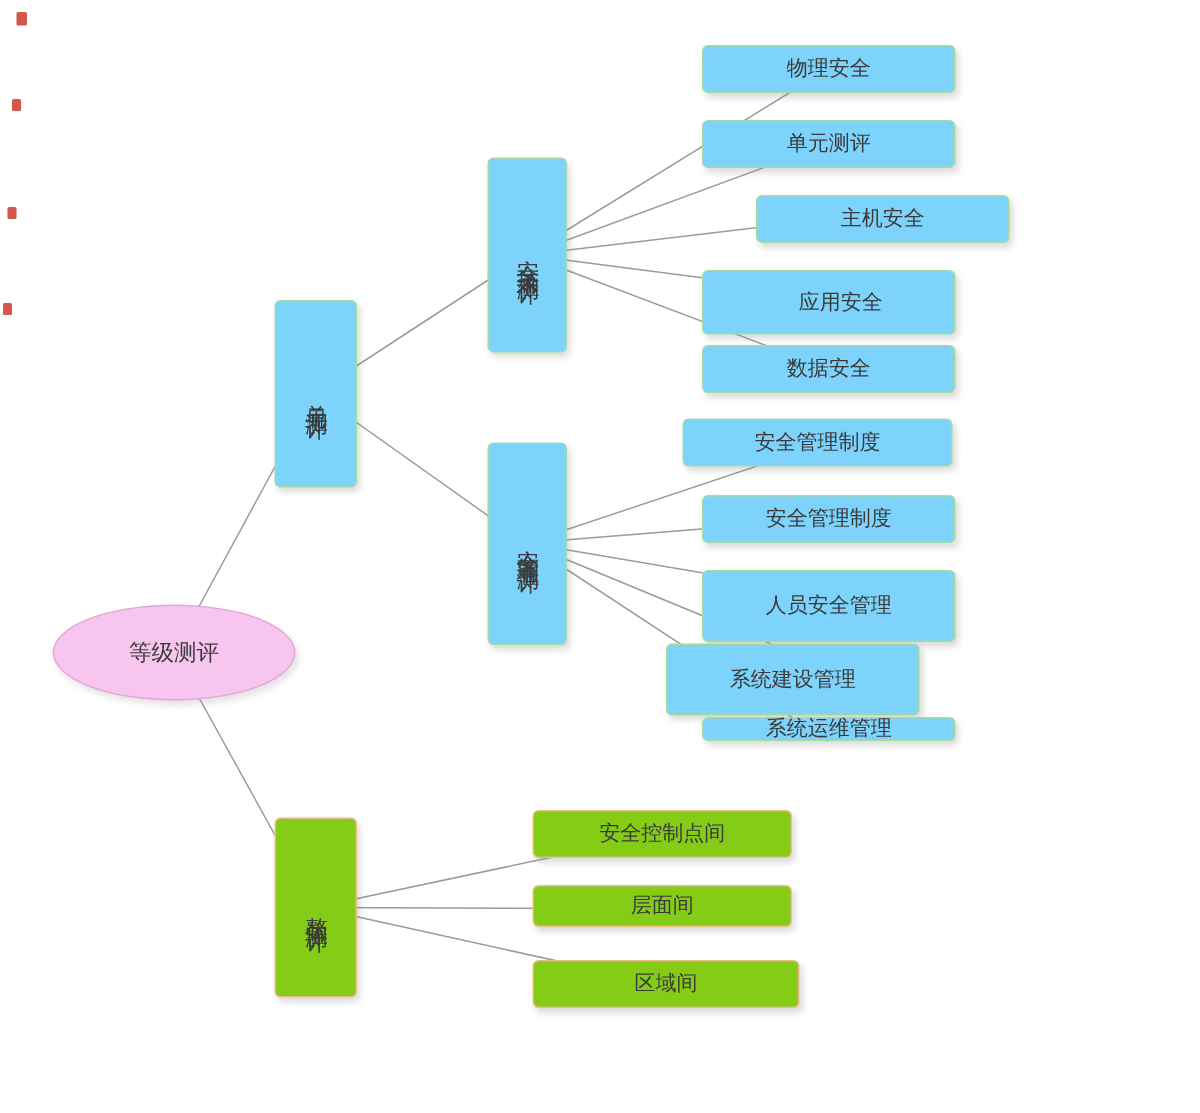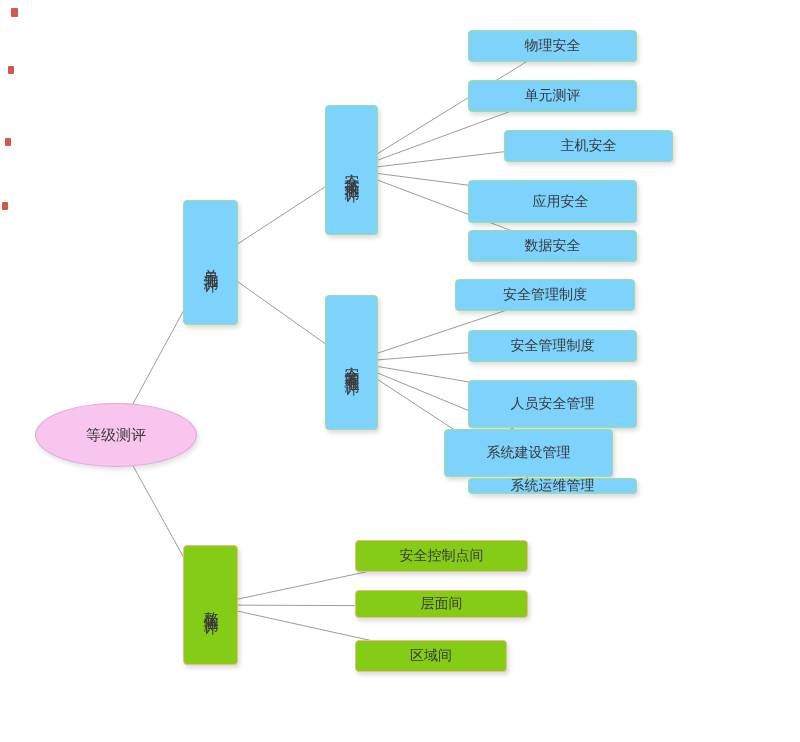--- a/index.html
+++ b/index.html
@@ -134,17 +134,17 @@
   <div class="node leaf green" style="left:468px; top:478px; width:169px; height:16px;">
     <span>系统运维管理</span>
   </div>
 
   <div class="node leaf orange" style="left:355px; top:540px; width:173px; height:32px;">
     <span>安全控制点间</span>
   </div>
   <div class="node leaf orange" style="left:355px; top:590px; width:173px; height:28px;">
     <span>层面间</span>
   </div>
-  <div class="node leaf orange" style="left:355px; top:640px; width:152px; height:32px;">
+  <div class="node leaf orange" style="left:355px; top:640px; width:178px; height:32px;">
     <span>区域间</span>
   </div>
 
 </div>
 
 </body></html>

